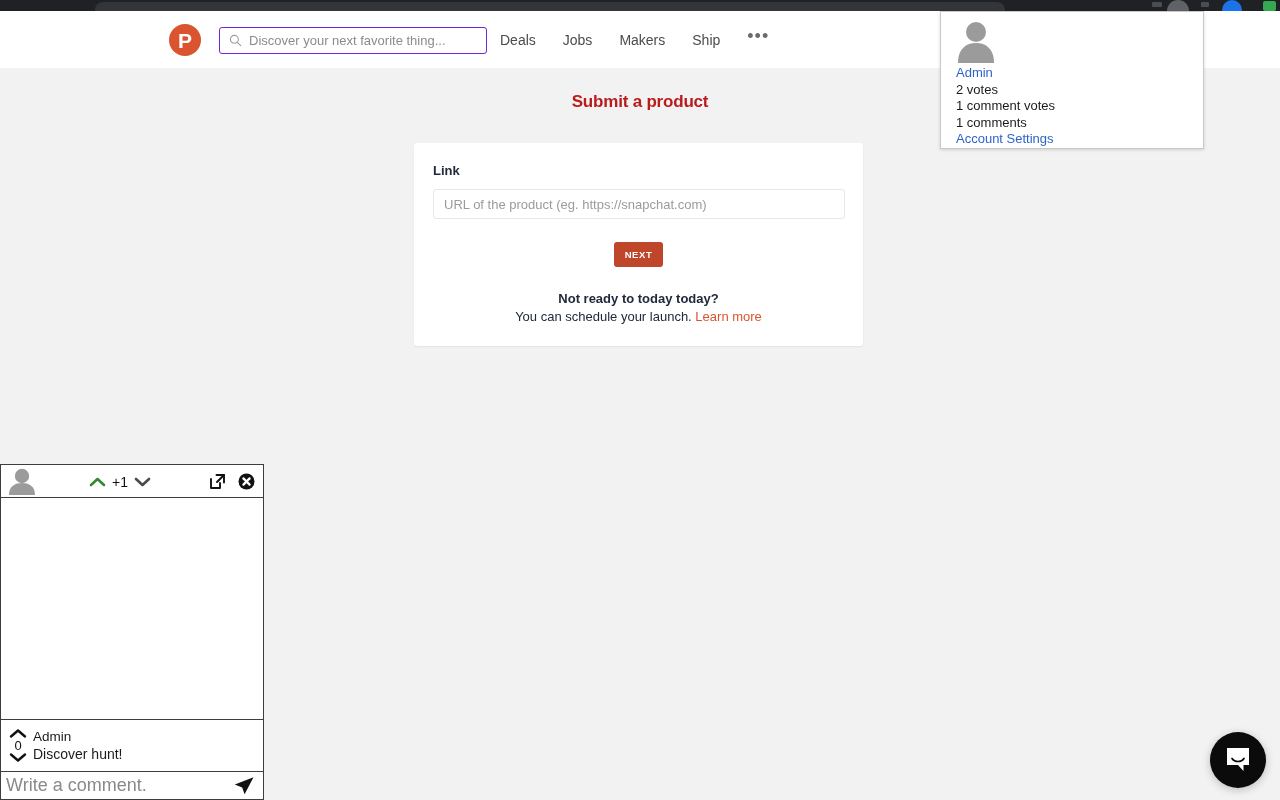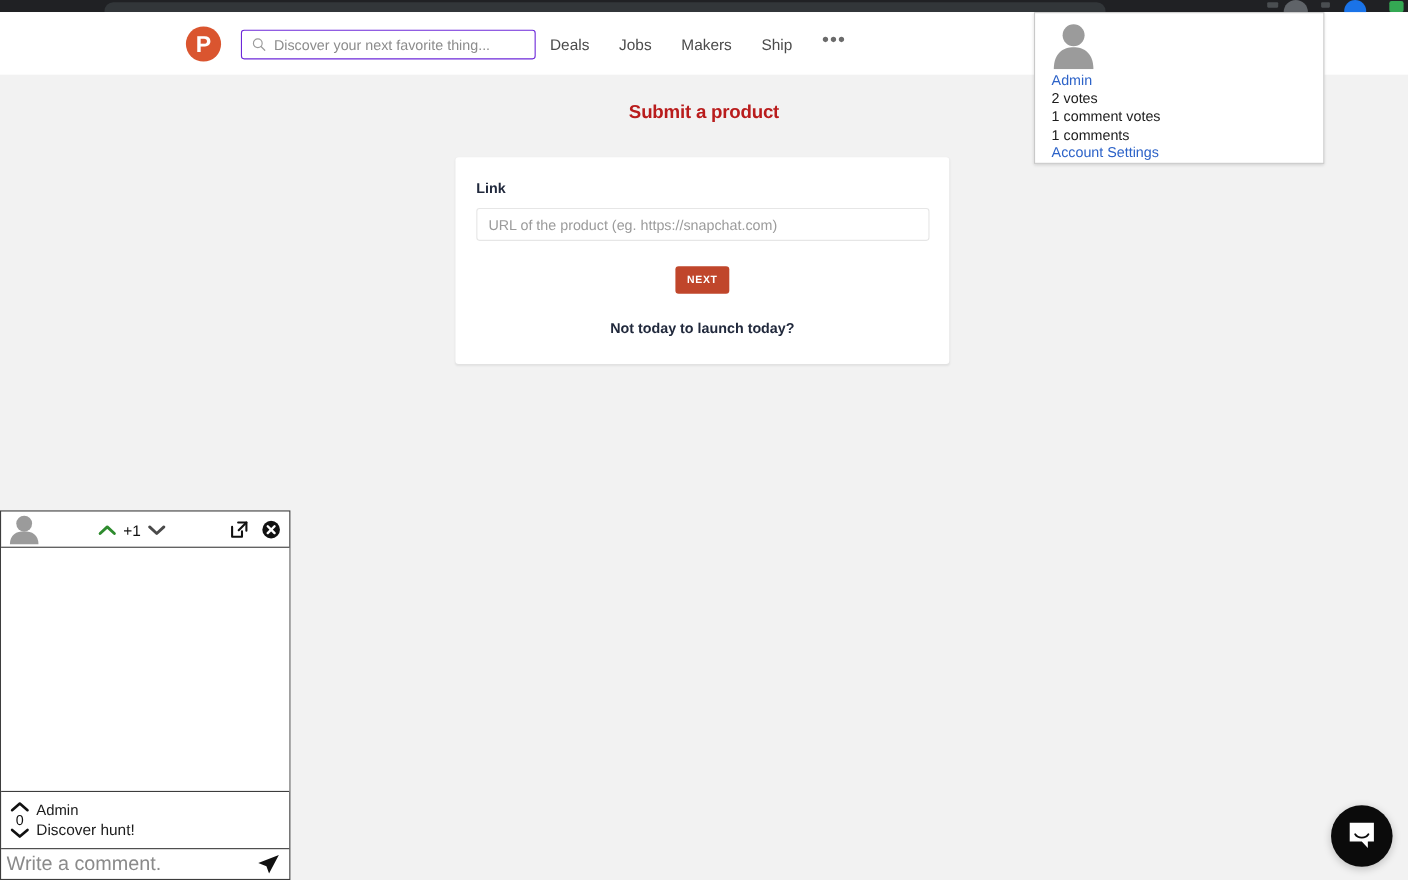--- a/index.html
+++ b/index.html
@@ -246,21 +246,22 @@
 
 <div id="page-body">
 
   <h1 id="page-title">Submit a product</h1>
 
   <div id="submit-card">
     <div id="link-label">Link</div>
     <input id="url-input" type="text" placeholder="URL of the product (eg. https://snapchat.com)" style="">
     <button id="next-button">NEXT</button>
     <div id="schedule-block">
-      <div id="schedule-title">Not today to launch today?</div>
+      <div id="schedule-title">Not ready to today today?</div>
+      <div id="schedule-sub"><span>You can schedule your launch. </span><a id="learn-more">Learn more</a></div>
     </div>
   </div>
 
 </div>
 
 <div id="account-dropdown">
   <svg id="dropdown-avatar" class="default-avatar" width="44" height="44" viewBox="0 0 44 44">
     <circle cx="22" cy="13" r="10" fill="#9b9b9b"></circle>
     <path d="M4 44 C4 29 13 24 22 24 C31 24 40 29 40 44 Z" fill="#9b9b9b"></path>
   </svg>

